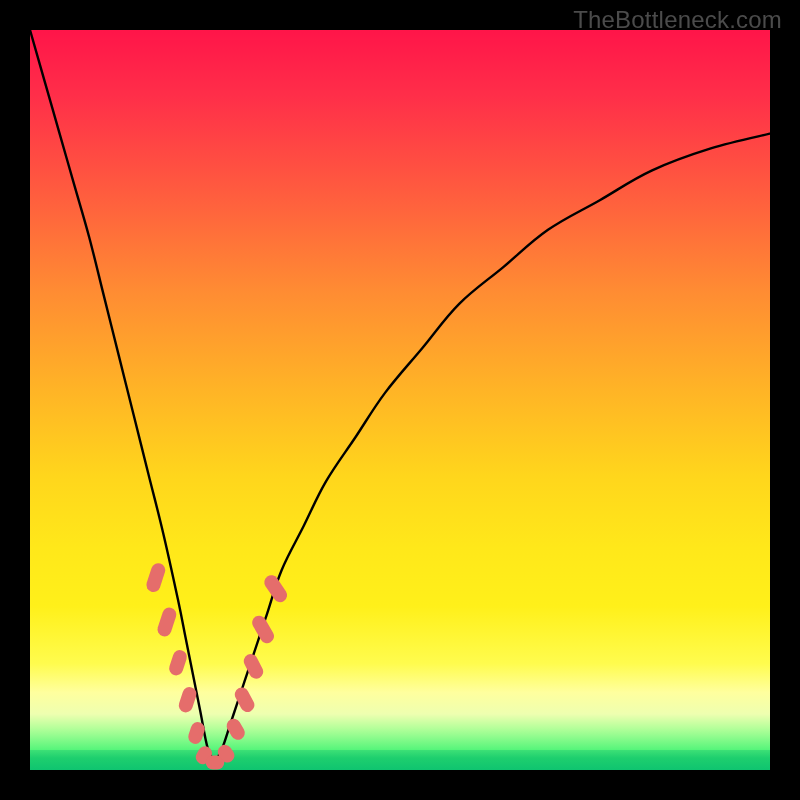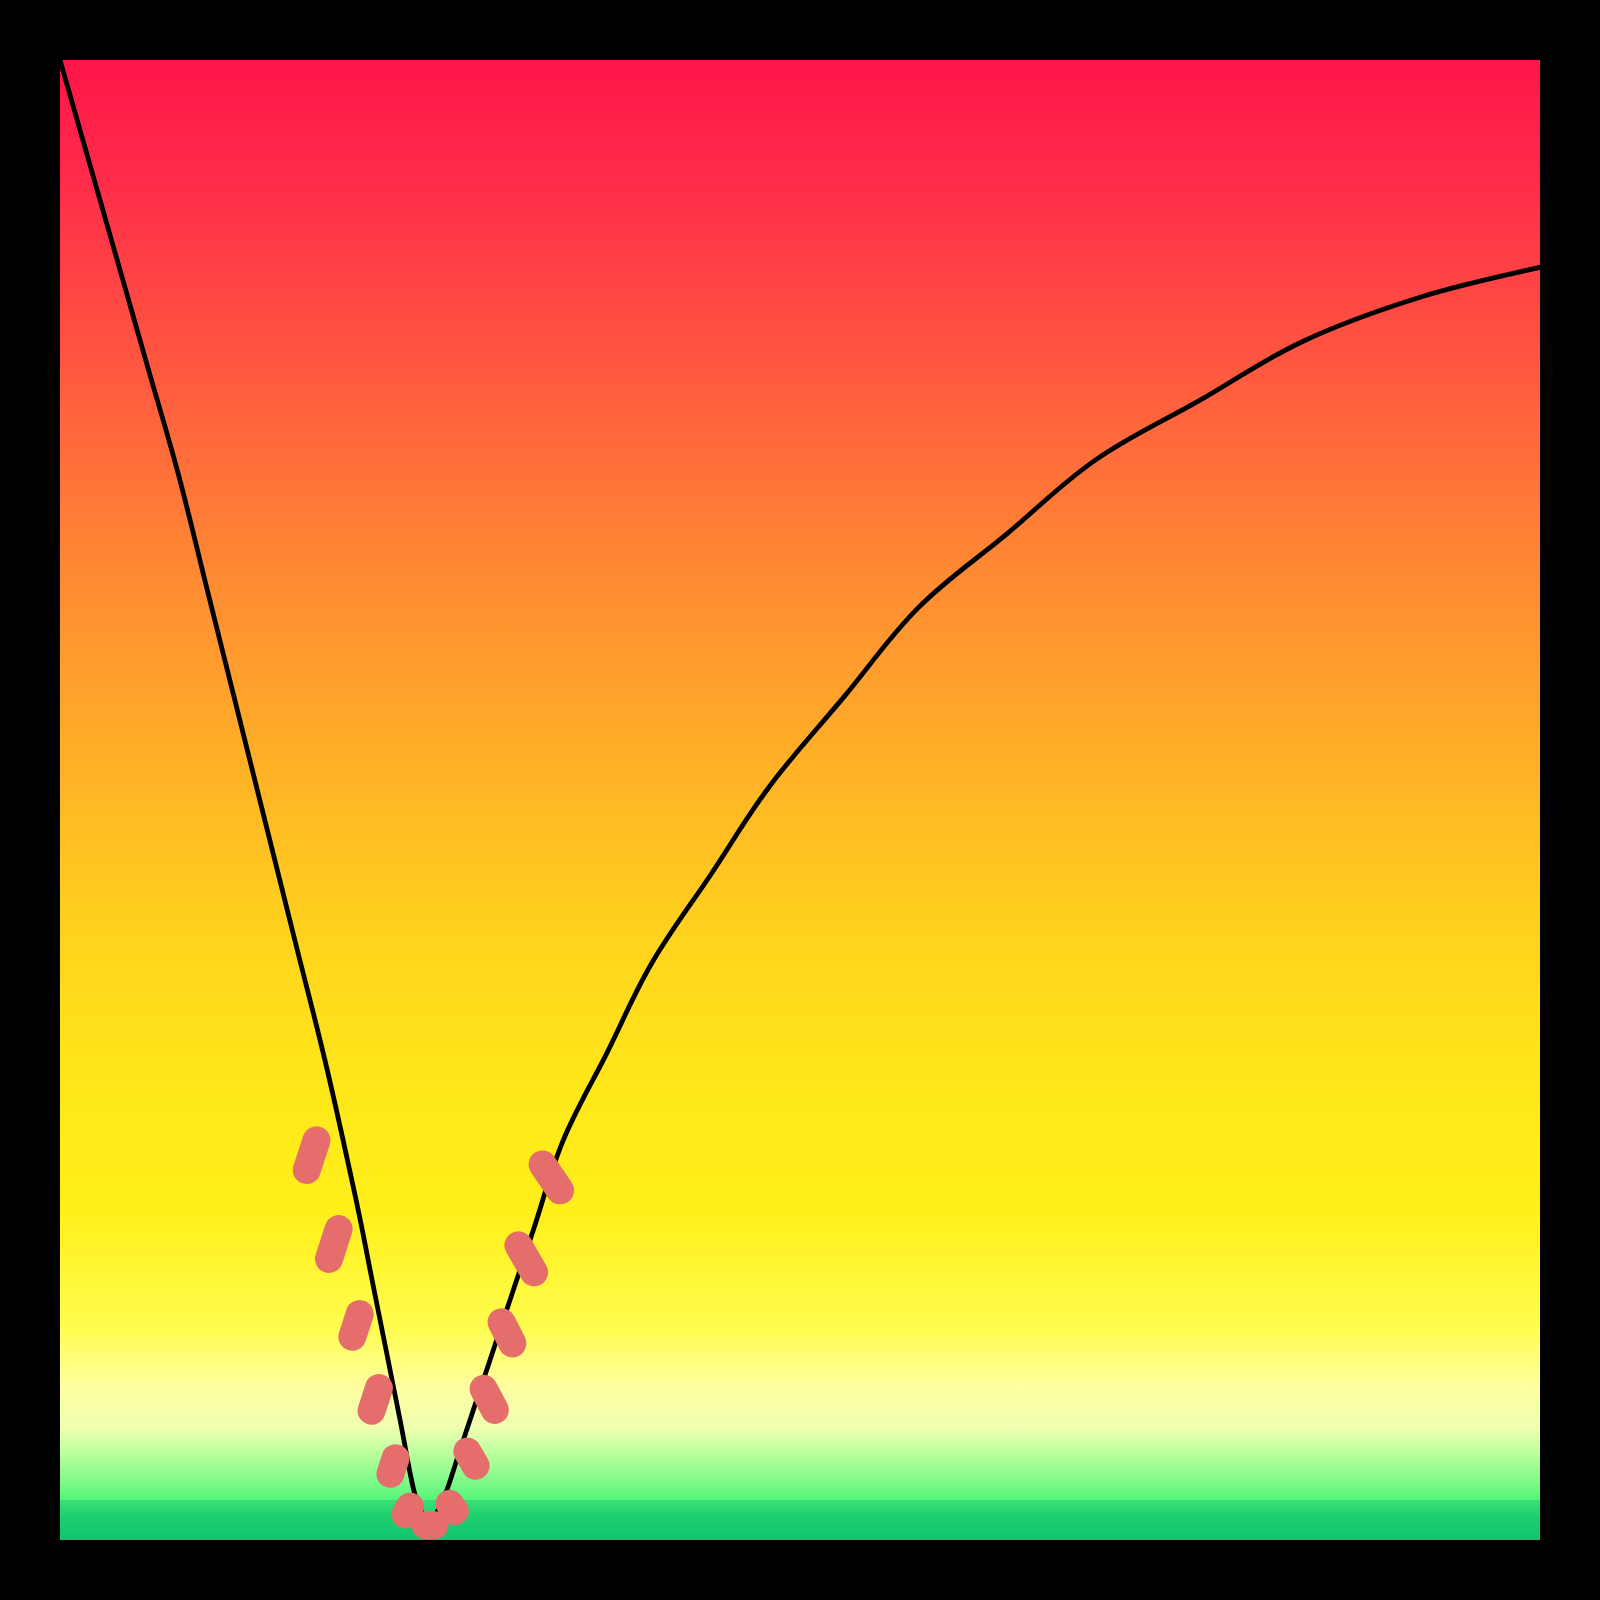--- a/index.html
+++ b/index.html
@@ -102,13 +102,14 @@
           <rect x="-9.25" y="-7.00" width="18.50" height="14.00" rx="7.00" ry="7.00" fill="#e56d6b" stroke="#e56d6b" stroke-width="0" transform="translate(196.10,723.72) rotate(55)"></rect>
           <rect x="-11.10" y="-7.00" width="22.20" height="14.00" rx="7.00" ry="7.00" fill="#e56d6b" stroke="#e56d6b" stroke-width="0" transform="translate(205.72,699.30) rotate(60)"></rect>
           <rect x="-12.95" y="-7.00" width="25.90" height="14.00" rx="7.00" ry="7.00" fill="#e56d6b" stroke="#e56d6b" stroke-width="0" transform="translate(214.60,669.70) rotate(62)"></rect>
           <rect x="-12.95" y="-7.00" width="25.90" height="14.00" rx="7.00" ry="7.00" fill="#e56d6b" stroke="#e56d6b" stroke-width="0" transform="translate(223.48,636.40) rotate(63)"></rect>
           <rect x="-14.80" y="-7.00" width="29.60" height="14.00" rx="7.00" ry="7.00" fill="#e56d6b" stroke="#e56d6b" stroke-width="0" transform="translate(233.10,599.40) rotate(60)"></rect>
           <rect x="-14.80" y="-7.00" width="29.60" height="14.00" rx="7.00" ry="7.00" fill="#e56d6b" stroke="#e56d6b" stroke-width="0" transform="translate(245.68,558.70) rotate(56)"></rect>
         </g>
     </svg>
   </div>
 
+  <div class="watermark">TheBottleneck.com</div>
 </div>
 
 </body></html>

